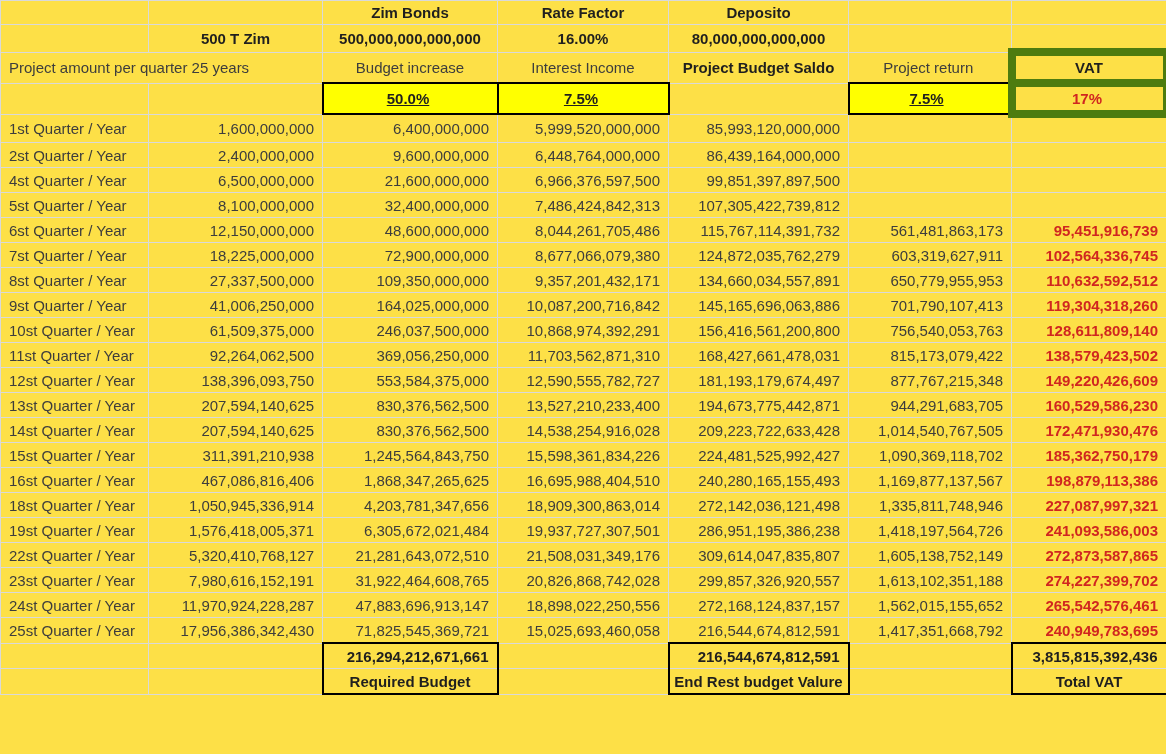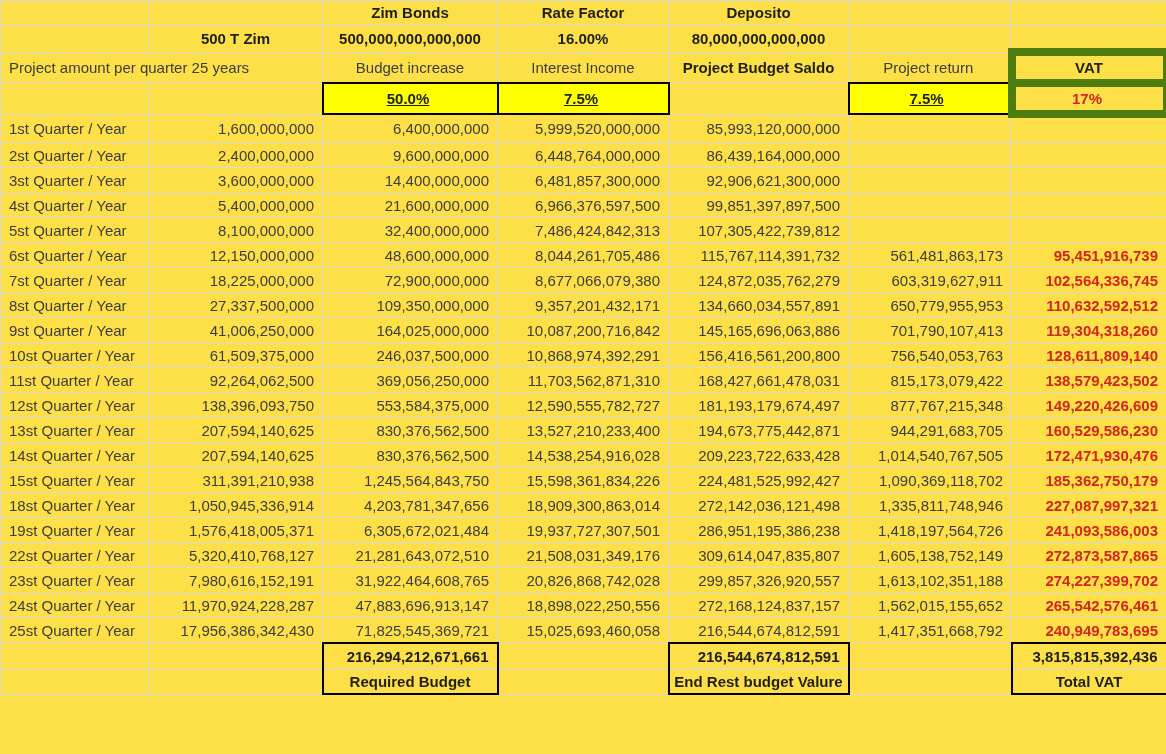--- a/index.html
+++ b/index.html
@@ -93,31 +93,22 @@
         <tr>
           <td class="lbl">2st Quarter / Year</td>
           <td class="num">2,400,000,000</td>
           <td class="num">9,600,000,000</td>
           <td class="num">6,448,764,000,000</td>
           <td class="num">86,439,164,000,000</td>
           <td class="num"></td>
           <td class="vatval"></td>
         </tr>
         <tr>
-          <td class="lbl">3st Quarter / Year</td>
-          <td class="num">3,600,000,000</td>
-          <td class="num">14,400,000,000</td>
-          <td class="num">6,481,857,300,000</td>
-          <td class="num">92,906,621,300,000</td>
-          <td class="num"></td>
-          <td class="vatval"></td>
-        </tr>
-        <tr>
           <td class="lbl">4st Quarter / Year</td>
-          <td class="num">5,400,000,000</td>
+          <td class="num">6,500,000,000</td>
           <td class="num">21,600,000,000</td>
           <td class="num">6,966,376,597,500</td>
           <td class="num">99,851,397,897,500</td>
           <td class="num"></td>
           <td class="vatval"></td>
         </tr>
         <tr>
           <td class="lbl">5st Quarter / Year</td>
           <td class="num">8,100,000,000</td>
           <td class="num">32,400,000,000</td>
@@ -210,20 +201,29 @@
         <tr>
           <td class="lbl">15st Quarter / Year</td>
           <td class="num">311,391,210,938</td>
           <td class="num">1,245,564,843,750</td>
           <td class="num">15,598,361,834,226</td>
           <td class="num">224,481,525,992,427</td>
           <td class="num">1,090,369,118,702</td>
           <td class="vatval">185,362,750,179</td>
         </tr>
         <tr>
+          <td class="lbl">16st Quarter / Year</td>
+          <td class="num">467,086,816,406</td>
+          <td class="num">1,868,347,265,625</td>
+          <td class="num">16,695,988,404,510</td>
+          <td class="num">240,280,165,155,493</td>
+          <td class="num">1,169,877,137,567</td>
+          <td class="vatval">198,879,113,386</td>
+        </tr>
+        <tr>
           <td class="lbl">18st Quarter / Year</td>
           <td class="num">1,050,945,336,914</td>
           <td class="num">4,203,781,347,656</td>
           <td class="num">18,909,300,863,014</td>
           <td class="num">272,142,036,121,498</td>
           <td class="num">1,335,811,748,946</td>
           <td class="vatval">227,087,997,321</td>
         </tr>
         <tr>
           <td class="lbl">19st Quarter / Year</td>

